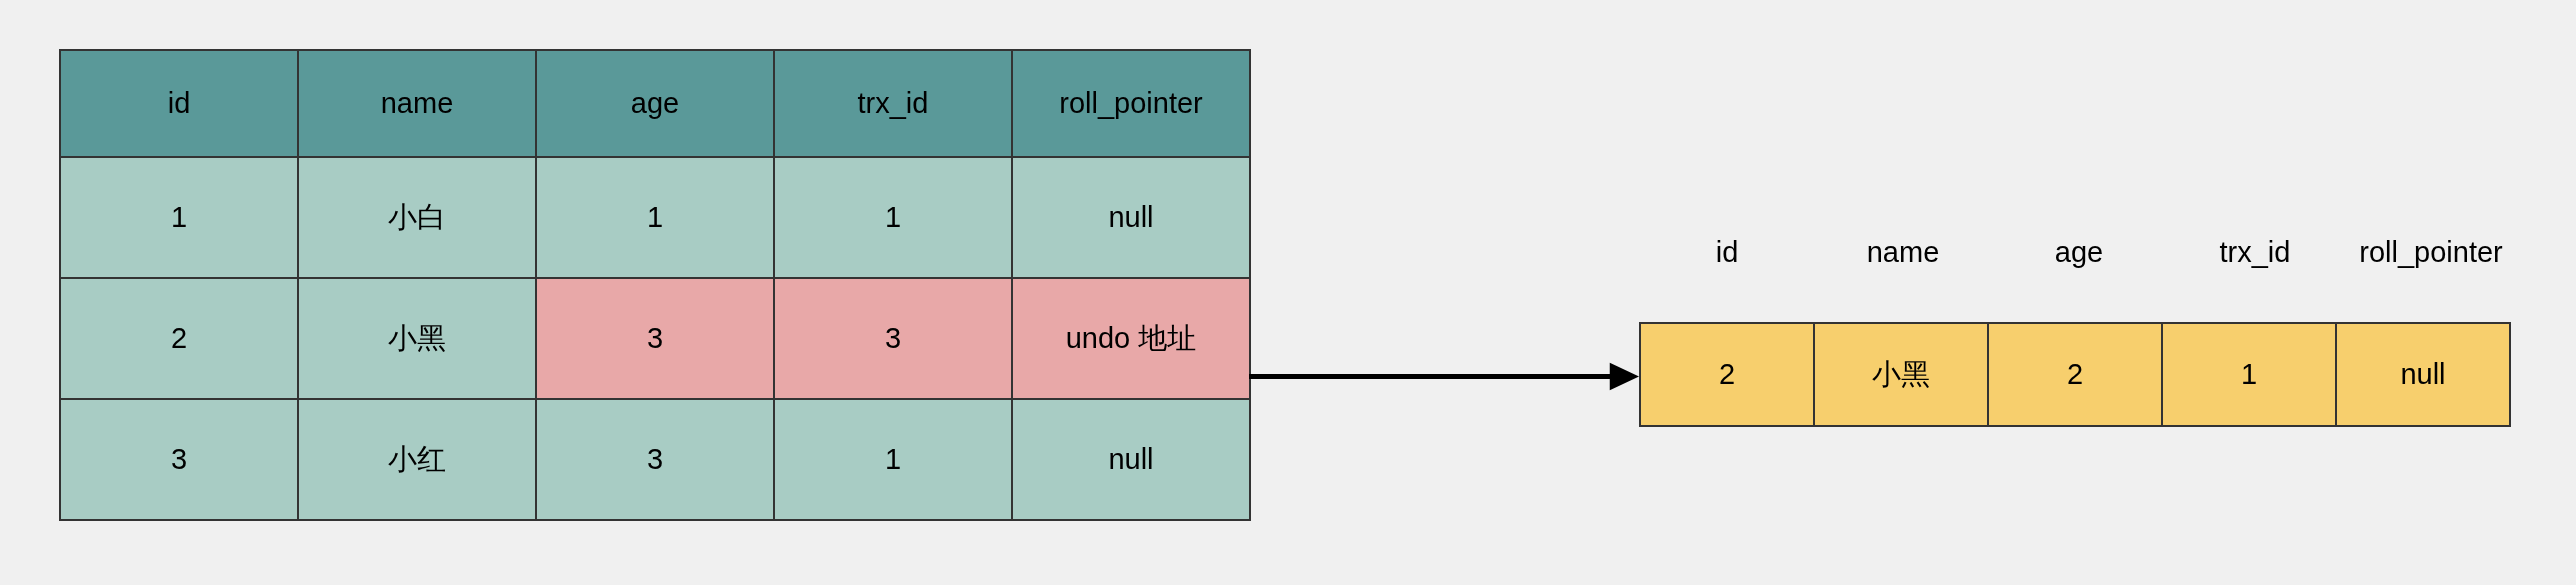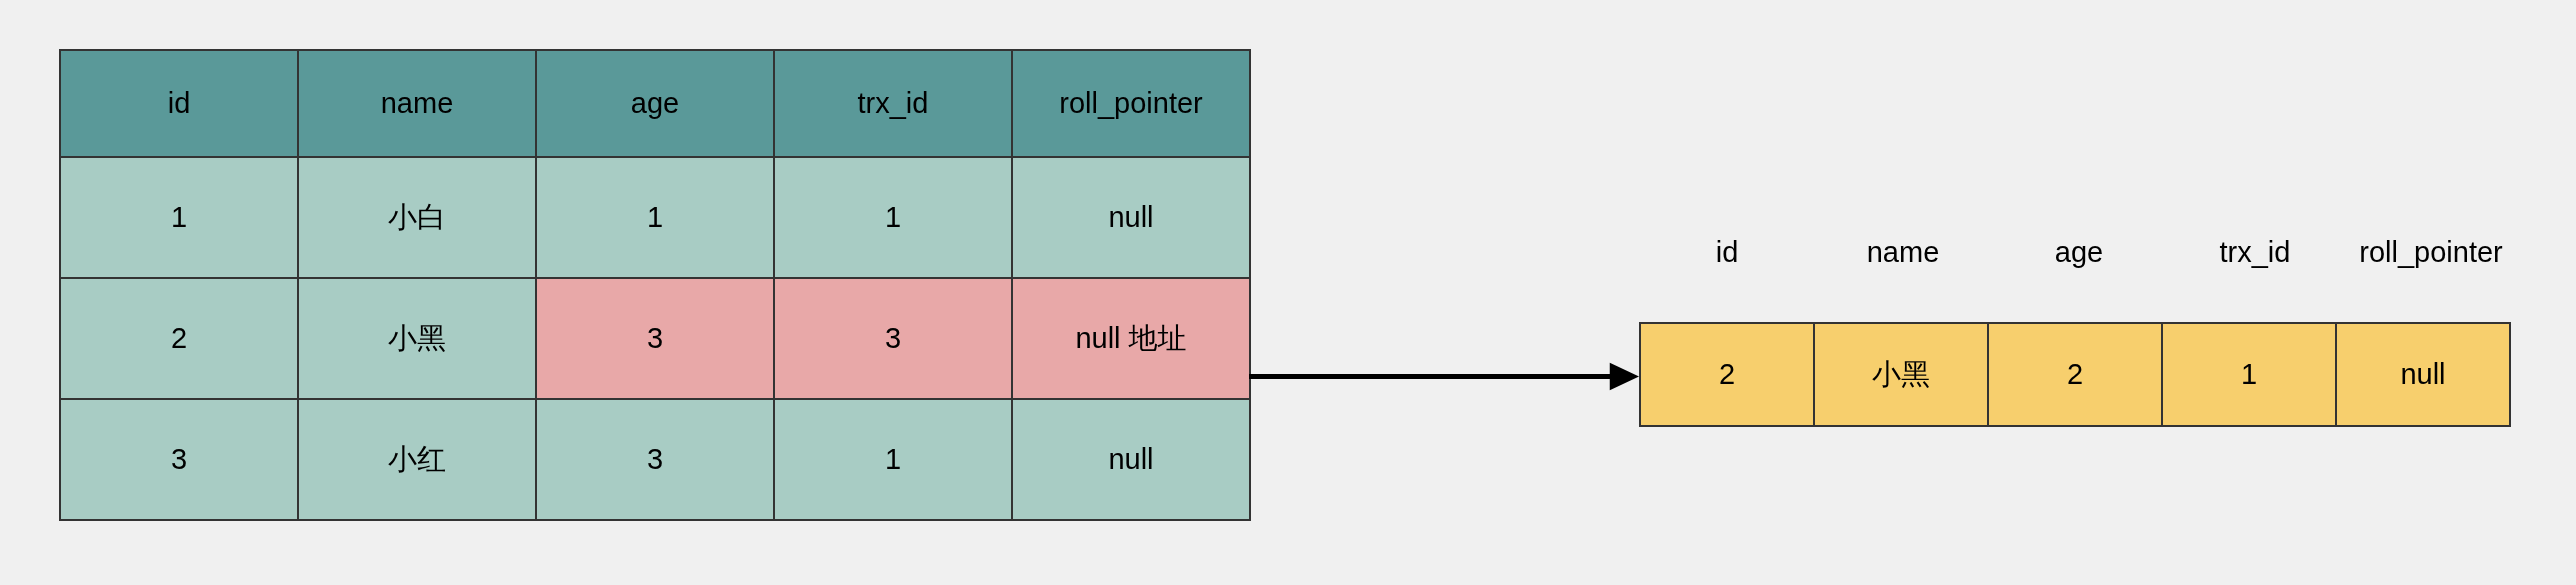--- a/index.html
+++ b/index.html
@@ -94,21 +94,21 @@
       <td>小白</td>
       <td>1</td>
       <td>1</td>
       <td>null</td>
     </tr>
     <tr>
       <td>2</td>
       <td>小黑</td>
       <td class="hl">3</td>
       <td class="hl">3</td>
-      <td class="hl">null 地址</td>
+      <td class="hl">undo 地址</td>
     </tr>
     <tr>
       <td>3</td>
       <td>小红</td>
       <td>3</td>
       <td>1</td>
       <td>null</td>
     </tr>
   </tbody>
 </table>

